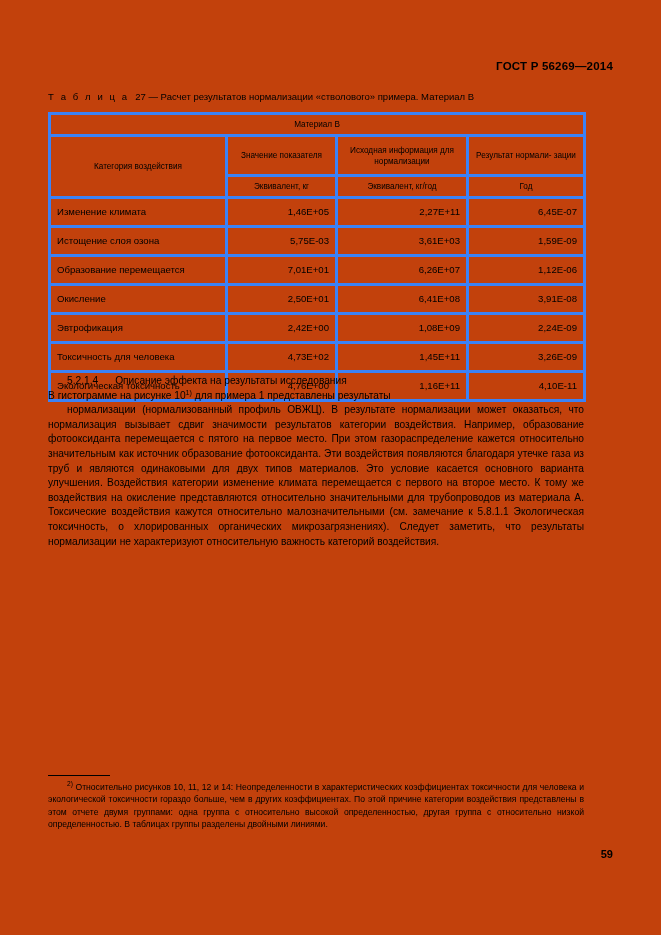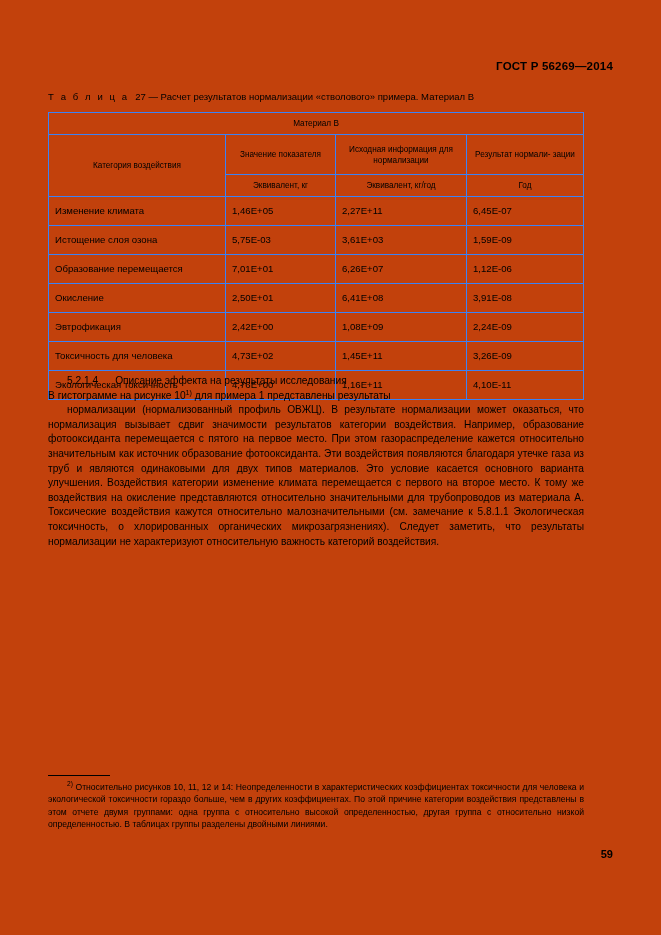--- a/index.html
+++ b/index.html
@@ -54,21 +54,21 @@
     left: 48px;
     width: 535px;
   }
   table.gost {
     border-collapse: collapse;
     width: 100%;
     table-layout: fixed;
   }
   table.gost td,
   table.gost th {
-    border: 1px solid #3b82f6;
+    border: 3px solid #3b82f6;
     padding: 0 6px;
     font-weight: normal;
     vertical-align: middle;
     box-sizing: border-box;
   }
   table.gost th {
     font-size: 8.2px;
     line-height: 11px;
     text-align: center;
   }
@@ -87,21 +87,21 @@
   }
   table.gost td.cat-cell {
     font-size: 9.6px;
     line-height: 12px;
     text-align: left;
     height: 29px;
   }
   table.gost td.num-cell {
     font-size: 9.6px;
     line-height: 12px;
-    text-align: left;
+    text-align: right;
     height: 29px;
   }
   col.c-cat   { width: 177px; }
   col.c-val   { width: 110px; }
   col.c-src   { width: 131px; }
   col.c-res   { width: 117px; }
 
   
   .body-text {
     position: absolute;

